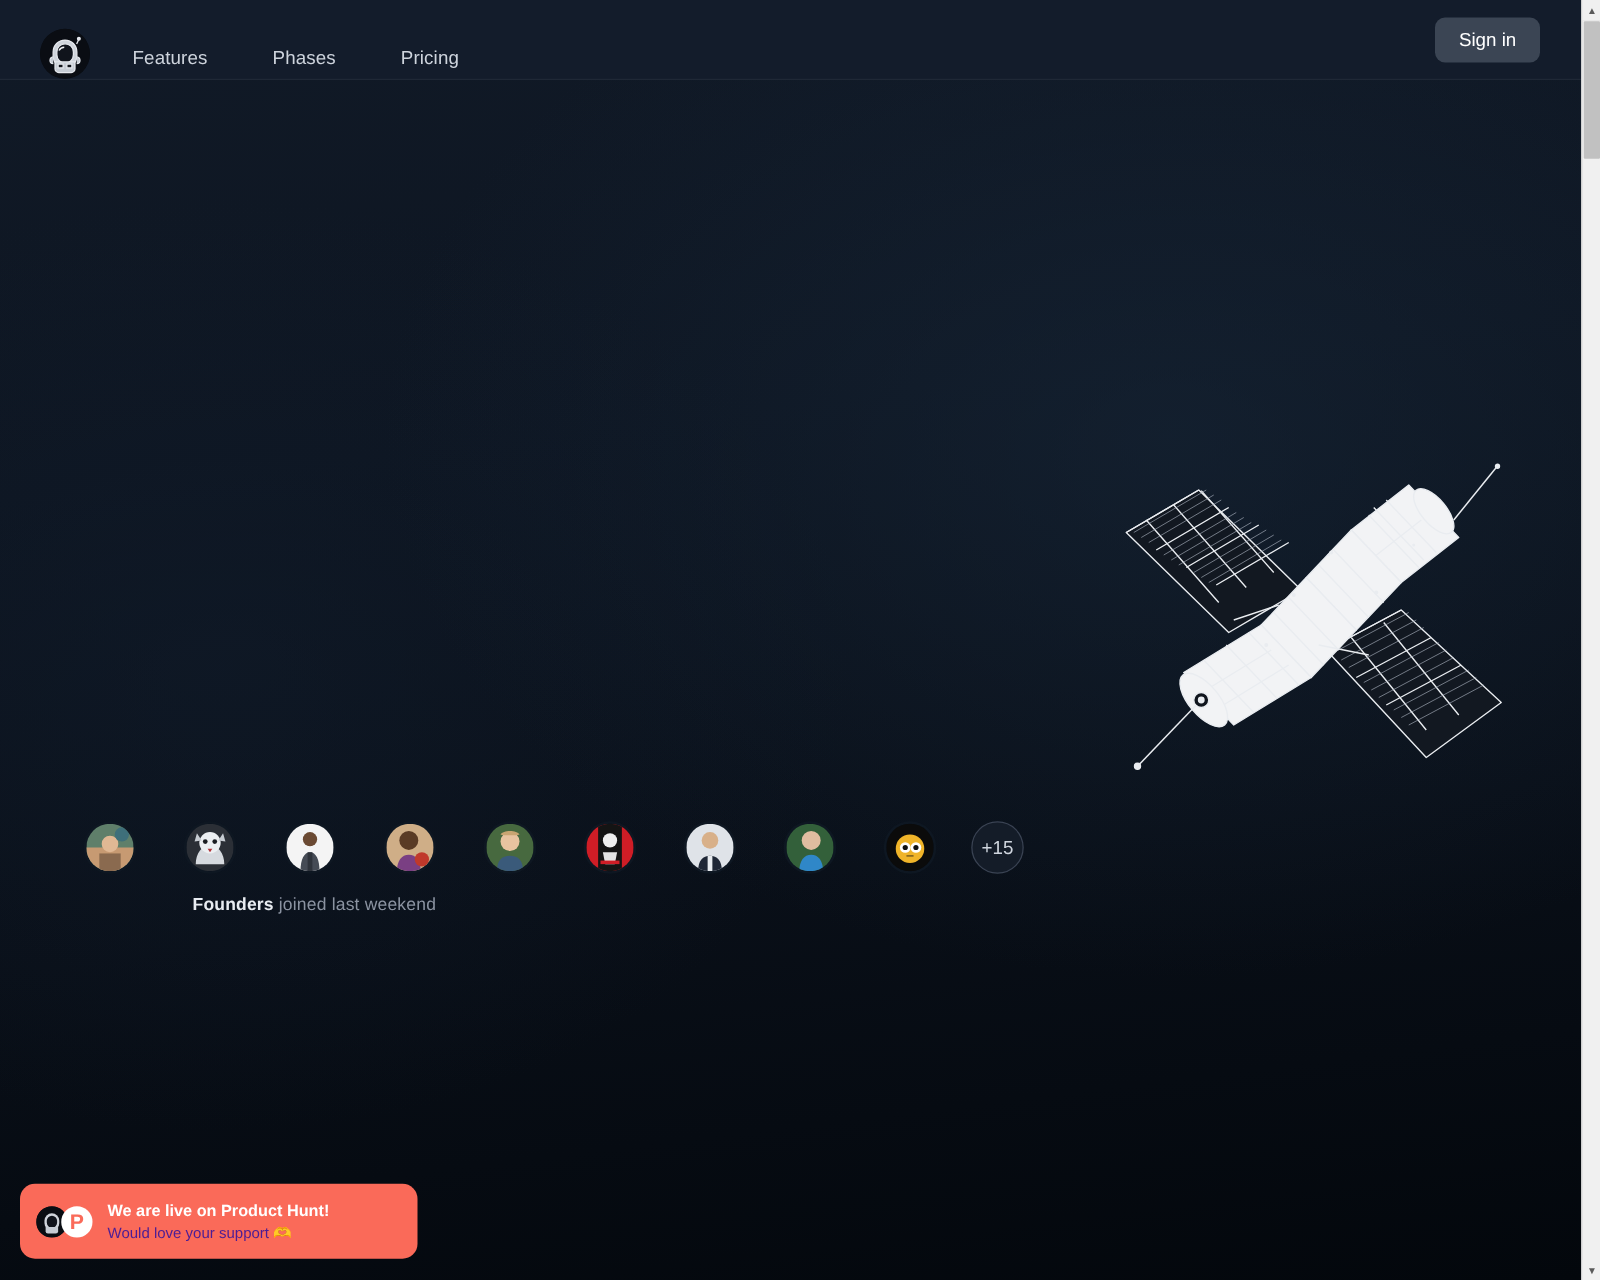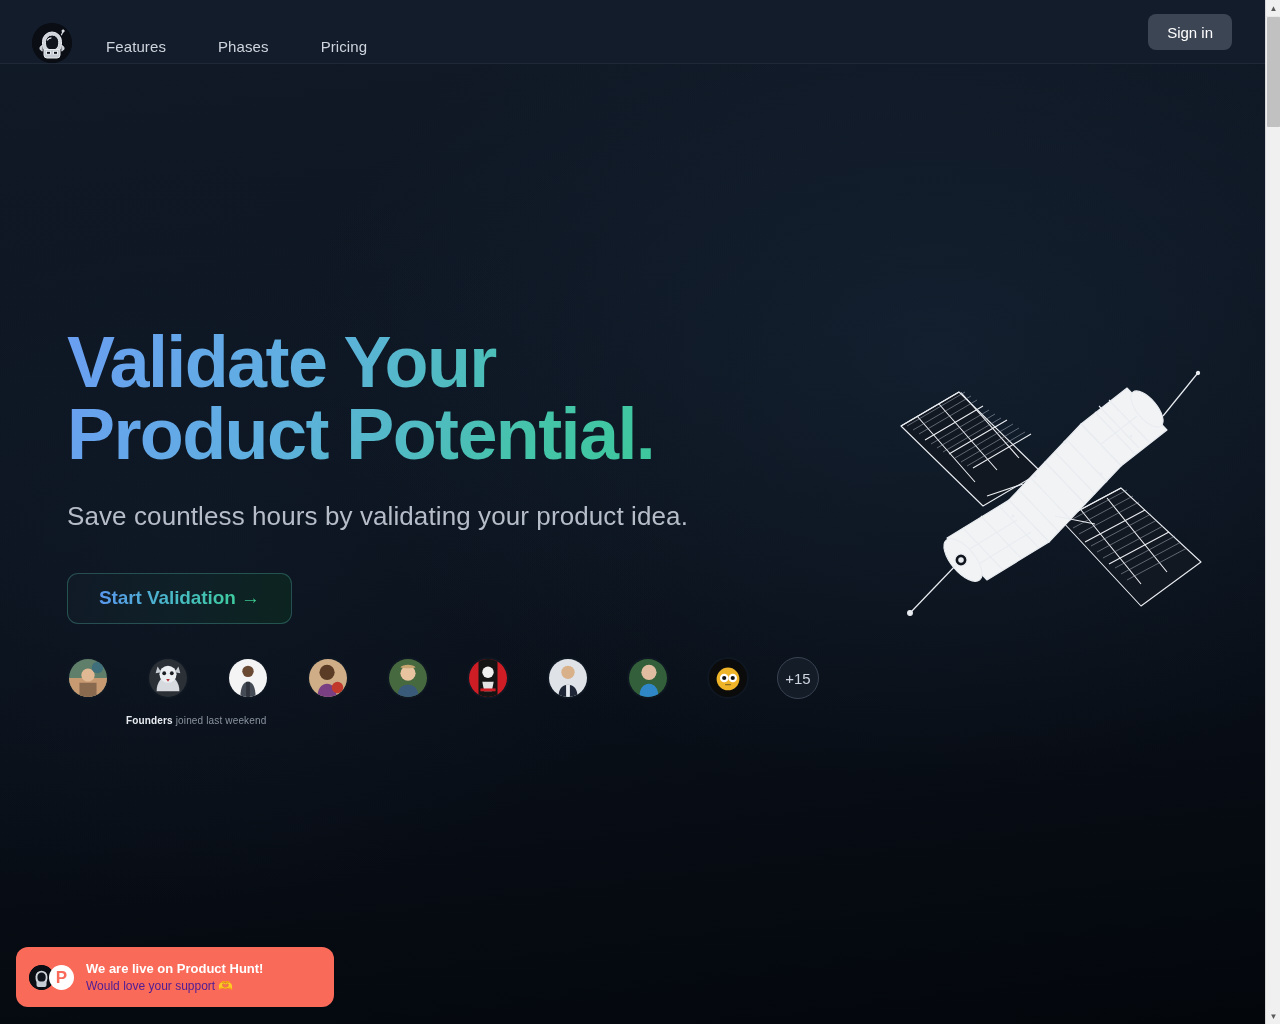--- a/index.html
+++ b/index.html
@@ -186,22 +186,22 @@
     align-items: center;
     justify-content: center;
     margin-left: -10px;
     z-index: 0;
     flex: 0 0 auto;
     cursor: pointer;
   }
 
   #proof-caption {
     margin-top: 15px;
-    margin-left: 59px;
-    font-size: 10px;
+    margin-left: 87px;
+    font-size: 14px;
     letter-spacing: .15px;
   }
   #proof-strong { color: #e8ecf1; font-weight: 700; }
   #proof-rest { color: #8b93a1; }
 
   
   #satellite {
     position: absolute;
     left: 895px;
     top: 300px;
@@ -315,28 +315,20 @@
       <a class="nav-link">Features</a>
       <a class="nav-link">Phases</a>
       <a class="nav-link">Pricing</a>
     </nav>
 
     <button id="signin-button">Sign in</button>
   </div>
 
   <div id="hero">
 
-    <div id="hero-copy">
-      <h1 id="headline">Validate Your
-Product Potential.</h1>
-      <p id="subtitle">Save countless hours by validating your product idea.</p>
-      <div id="cta-button">
-        <span id="cta-label">Start Validation →</span>
-      </div>
-    </div>
 
     <div id="social-proof">
       <div id="avatar-stack">
 
         <div class="avatar">
           <svg viewBox="0 0 40 40">
               <rect width="40" height="40" fill="#5f7f6a"></rect>
               <rect y="20" width="40" height="20" fill="#c79a72"></rect>
               <circle cx="20" cy="17" r="7" fill="#e0b894"></circle>
               <rect x="11" y="25" width="18" height="15" fill="#8a6a4f"></rect>

